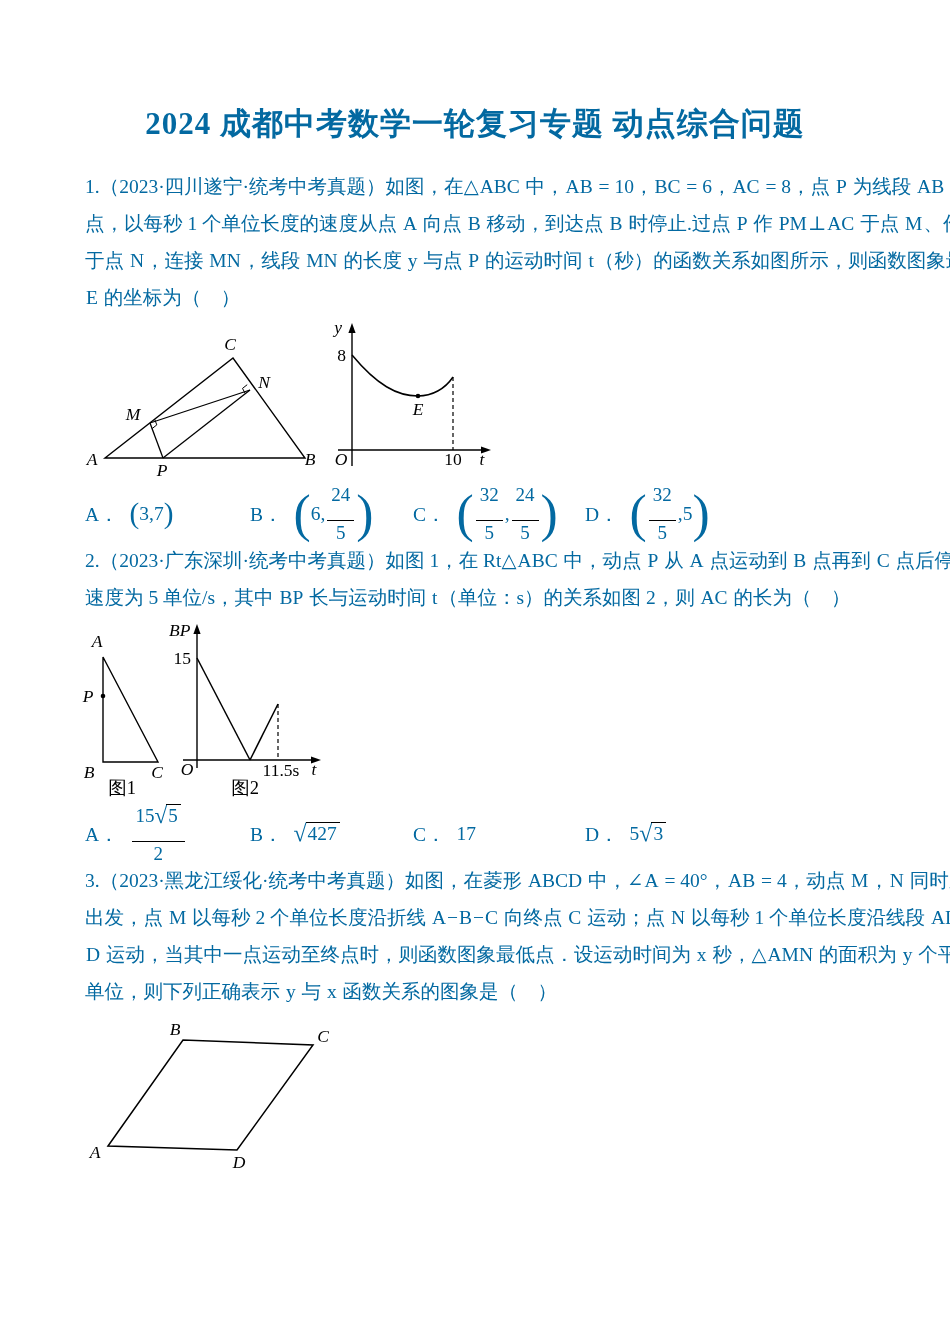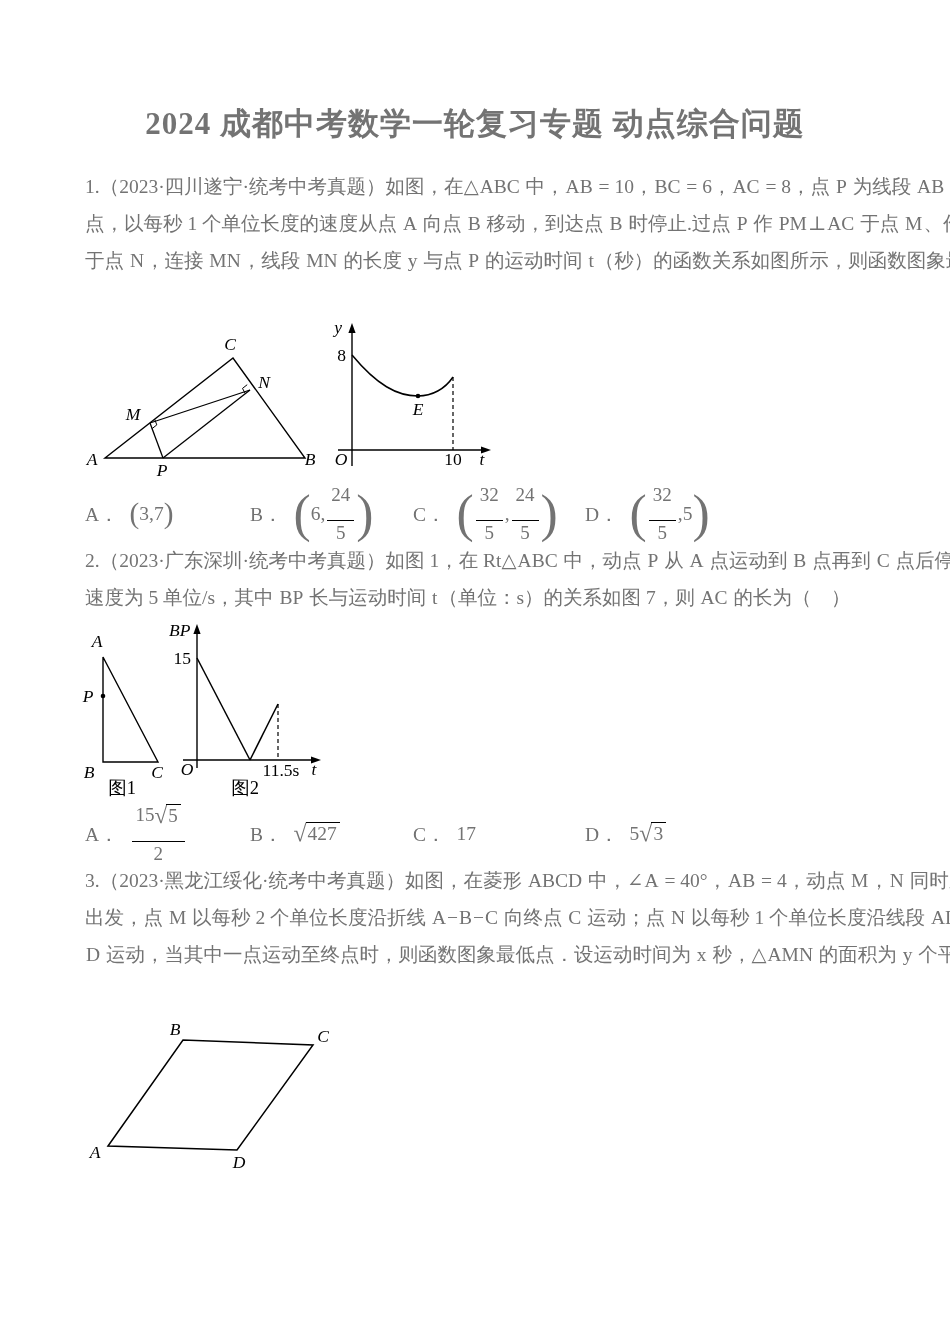--- a/index.html
+++ b/index.html
@@ -1,17 +1,17 @@
 <!DOCTYPE html>
 <html><head>
 <meta charset="utf-8">
 <style>
   html,body{margin:0;padding:0;background:#ffffff;}
   .page{
-    position:relative;width:950px;height:1344px;background:#ffffff;color:#737373;
+    position:relative;width:950px;height:1344px;background:#ffffff;color:#0369a1;
     font-family:"Liberation Serif","DejaVu Serif",serif;overflow:hidden;
   }
   .title{
     position:absolute;top:103px;left:0;width:950px;margin:0;text-align:center;
     font-size:31px;font-weight:700;letter-spacing:1px;
   }
   .stem{position:absolute;left:85px;width:788px;font-size:19.5px;}
   .stem-line{
     text-align:justify;text-align-last:justify;line-height:37px;height:37px;
     white-space:nowrap;
@@ -31,21 +31,21 @@
   .option{display:flex;align-items:center;flex:0 0 auto;}
   .option:nth-child(1){width:165px;}
   .option:nth-child(2){width:163px;}
   .option:nth-child(3){width:172px;}
   .opt-label{margin-right:11px;}
   .opt-body{display:inline-flex;align-items:center;}
   .frac{
     display:inline-flex;flex-direction:column;align-items:center;vertical-align:middle;
     line-height:1.15;margin:0 2px;font-size:19px;
   }
-  .frac .num{border-bottom:1.3px solid #000;padding:0 4px 14px;display:inline-flex;}
+  .frac .num{border-bottom:1.3px solid #000;padding:0 4px 14px;display:inline-flex;align-items:flex-end;}
   .frac .den{padding-top:1px;}
   .sqrt{display:inline-flex;align-items:flex-start;line-height:1.15;}
   .rad{font-size:1.22em;line-height:0.95;margin-right:-1px;}
   .radbody{border-top:1.4px solid #000;padding:0 3px 0 2px;}
   .pargroup{display:inline-flex;align-items:center;}
   .parbody{display:inline-flex;align-items:center;}
   .bigpar{font-size:150%;font-weight:400;line-height:1;align-self:center;}
   .bigpar.tall{font-size:265%;font-weight:300;transform:scaleY(1.02);}
   .fig{position:absolute;}
   .fig line,.fig path,.fig polygon.open,.fig polyline{stroke:#000;fill:none;}
@@ -58,20 +58,21 @@
 <body>
 
 <div class="page">
 
   <h1 class="title">2024 成都中考数学一轮复习专题 动点综合问题</h1>
 
   <div class="stem" id="p1-stem">
       <div class="stem-line"><span class="rt">1.（2023·四川遂宁·统考中考真题）如图，在</span><span class="rt">△</span><span class="rm">ABC</span><span class="rt"> 中，</span><span class="rm">AB</span><span class="rt"> = 10，</span><span class="rm">BC</span><span class="rt"> = 6，</span><span class="rm">AC</span><span class="rt"> = 8，点 </span><span class="rm">P</span><span class="rt"> 为线段 </span><span class="rm">AB</span><span class="rt"> 上的动</span></div>
       <div class="stem-line"><span class="rt">点，以每秒 1 个单位长度的速度从点 </span><span class="rm">A</span><span class="rt"> 向点 </span><span class="rm">B</span><span class="rt"> 移动，到达点 </span><span class="rm">B</span><span class="rt"> 时停止.过点 </span><span class="rm">P</span><span class="rt"> 作 </span><span class="rm">PM</span><span class="rt">⊥</span><span class="rm">AC</span><span class="rt"> 于点 </span><span class="rm">M</span><span class="rt">、作 </span></div>
       <div class="stem-line"><span class="rt">于点 </span><span class="rm">N</span><span class="rt">，连接 </span><span class="rm">MN</span><span class="rt">，线段 </span><span class="rm">MN</span><span class="rt"> 的长度 </span><span class="rm">y</span><span class="rt"> 与点 </span><span class="rm">P</span><span class="rt"> 的运动时间 </span><span class="rm">t</span><span class="rt">（秒）的函数关系如图所示，则函数图象最低点</span></div>
+      <div class="stem-line"><span class="rm">E</span><span class="rt"> 的坐标为（　）</span></div>
     </div>
 
   <svg class="fig" id="fig-p1-tri" style="left:80px;top:330px;" width="240" height="155" viewBox="0 0 240 155">
     <path d="M25,128 L225,128 L153,28 Z" stroke="#000" fill="none" stroke-width="1.4"></path>
     <path d="M70,93 L83,128" stroke="#000" stroke-width="1.3"></path>
     <path d="M70,93 L170,60" stroke="#000" stroke-width="1.3"></path>
     <path d="M170,60 L83,128" stroke="#000" stroke-width="1.3"></path>
     <path d="M74.7,89.3 L76.8,94.9 L72.1,98.6" stroke="#000" stroke-width="1" fill="none"></path>
     <path d="M167.2,54.7 L162.5,58.4 L165.3,63.7" stroke="#000" stroke-width="1" fill="none"></path>
     <text class="lab-i" x="12" y="135" text-anchor="middle">A</text>
@@ -168,21 +169,21 @@
               <span class="rt">,5</span>
             </span>
             <span class="bigpar tall">)</span>
           </span>
         </span>
       </div>
     </div>
 
   <div class="stem" id="p2-stem">
       <div class="stem-line"><span class="rt">2.（2023·广东深圳·统考中考真题）如图 1，在 Rt△</span><span class="rm">ABC</span><span class="rt"> 中，动点 </span><span class="rm">P</span><span class="rt"> 从 </span><span class="rm">A</span><span class="rt"> 点运动到 </span><span class="rm">B</span><span class="rt"> 点再到 </span><span class="rm">C</span><span class="rt"> 点后停止，</span></div>
-      <div class="stem-line"><span class="rt">速度为 5 单位/s，其中 </span><span class="rm">BP</span><span class="rt"> 长与运动时间 </span><span class="rm">t</span><span class="rt">（单位：s）的关系如图 7，则 </span><span class="rm">AC</span><span class="rt"> 的长为（　）</span></div>
+      <div class="stem-line"><span class="rt">速度为 5 单位/s，其中 </span><span class="rm">BP</span><span class="rt"> 长与运动时间 </span><span class="rm">t</span><span class="rt">（单位：s）的关系如图 2，则 </span><span class="rm">AC</span><span class="rt"> 的长为（　）</span></div>
     </div>
 
   <svg class="fig" id="fig-p2-tri" style="left:80px;top:622px;" width="100" height="178" viewBox="0 0 100 178">
     <path d="M23,35 L23,140 L78,140 Z" stroke="#000" fill="none" stroke-width="1.4"></path>
     <circle cx="23" cy="74" r="2.3" fill="#000" stroke="none"></circle>
     <text class="lab-i" x="17" y="25" text-anchor="middle">A</text>
     <text class="lab-i" x="8" y="80" text-anchor="middle">P</text>
     <text class="lab-i" x="9" y="156" text-anchor="middle">B</text>
     <text class="lab-i" x="77" y="156" text-anchor="middle">C</text>
     <text class="lab-cap" x="42" y="172" text-anchor="middle">图1</text>
@@ -244,20 +245,21 @@
             <span class="radbody"><span class="rt">3</span></span>
           </span>
         </span>
       </div>
     </div>
 
   <div class="stem" id="p3-stem">
       <div class="stem-line"><span class="rt">3.（2023·黑龙江绥化·统考中考真题）如图，在菱形 </span><span class="rm">ABCD</span><span class="rt"> 中，∠</span><span class="rm">A</span><span class="rt"> = 40°，</span><span class="rm">AB</span><span class="rt"> = 4，动点 </span><span class="rm">M</span><span class="rt">，</span><span class="rm">N</span><span class="rt"> 同时从 A 点</span></div>
       <div class="stem-line"><span class="rt">出发，点 </span><span class="rm">M</span><span class="rt"> 以每秒 2 个单位长度沿折线 </span><span class="rm">A</span><span class="rt">−</span><span class="rm">B</span><span class="rt">−</span><span class="rm">C</span><span class="rt"> 向终点 </span><span class="rm">C</span><span class="rt"> 运动；点 </span><span class="rm">N</span><span class="rt"> 以每秒 1 个单位长度沿线段 </span><span class="rm">AD</span></div>
       <div class="stem-line"><span class="rm">D</span><span class="rt"> 运动，当其中一点运动至终点时，则函数图象最低点．设运动时间为 </span><span class="rm">x</span><span class="rt"> 秒，△</span><span class="rm">AMN</span><span class="rt"> 的面积为 </span><span class="rm">y</span><span class="rt"> 个平方</span></div>
+      <div class="stem-line"><span class="rt">单位，则下列正确表示 </span><span class="rm">y</span><span class="rt"> 与 </span><span class="rm">x</span><span class="rt"> 函数关系的图象是（　）</span></div>
     </div>
 
   <svg class="fig" id="fig-p3-rhombus" style="left:85px;top:1022px;" width="260" height="150" viewBox="0 0 260 150">
     <path d="M23,124 L98,18 L228,23 L152,128 Z" stroke="#000" fill="none" stroke-width="1.5"></path>
     <text class="lab-i" x="10" y="136" text-anchor="middle">A</text>
     <text class="lab-i" x="90" y="13" text-anchor="middle">B</text>
     <text class="lab-i" x="238" y="20" text-anchor="middle">C</text>
     <text class="lab-i" x="154" y="146" text-anchor="middle">D</text>
   </svg>
 

